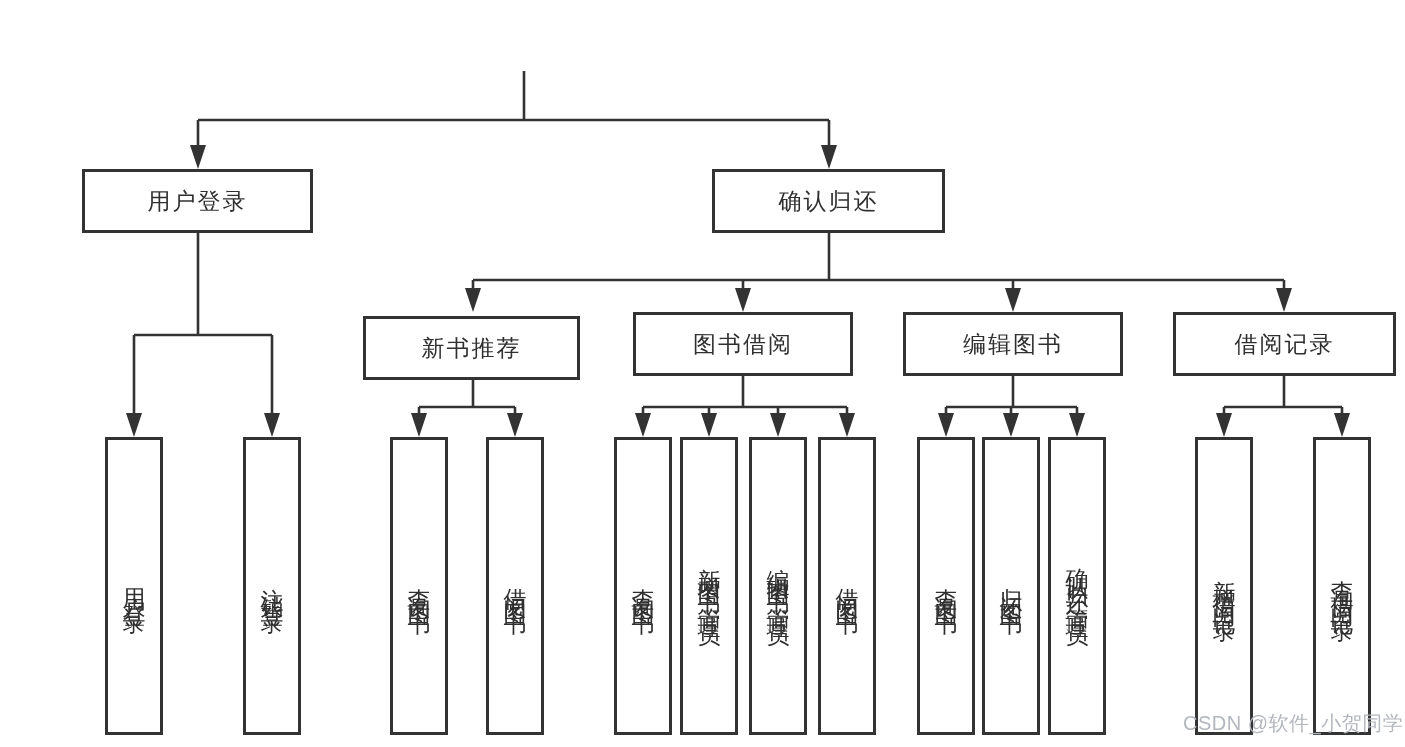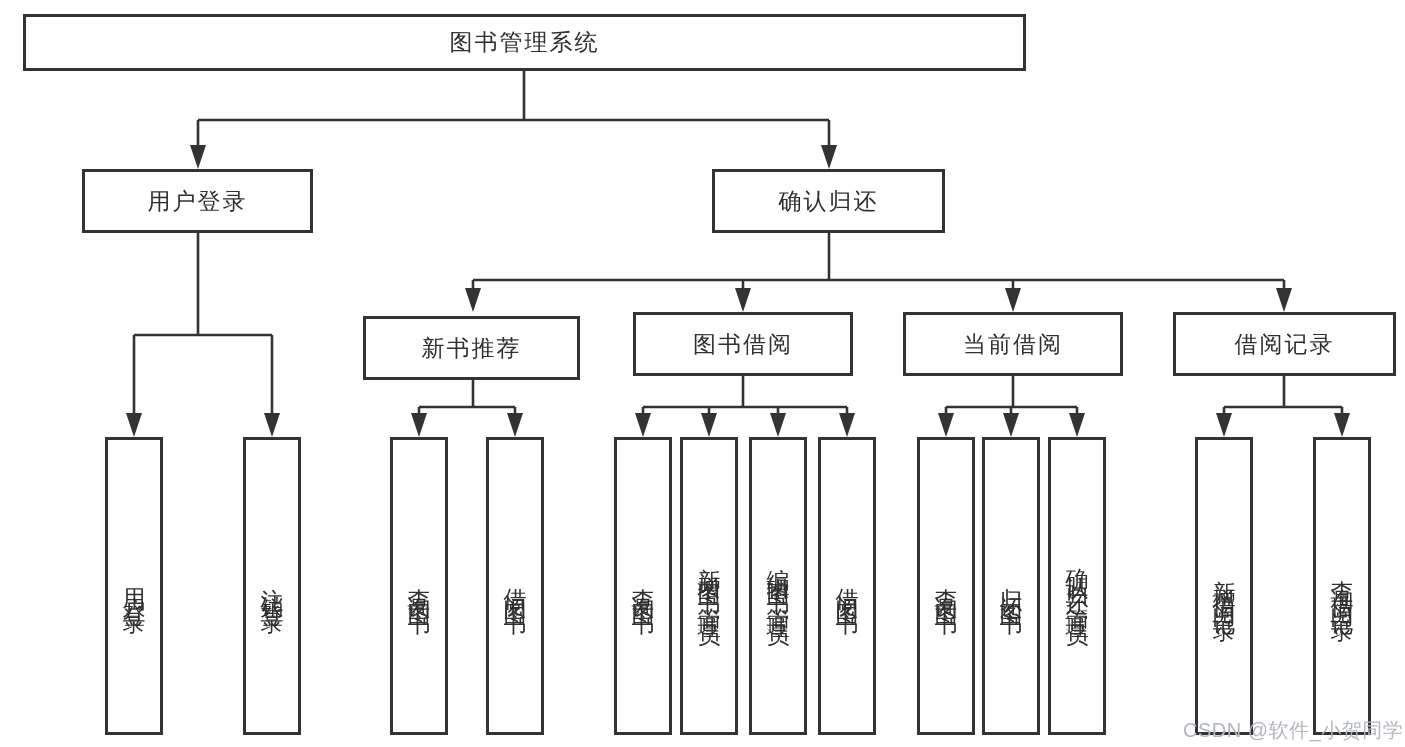--- a/index.html
+++ b/index.html
@@ -50,21 +50,21 @@
   .n-records{left:1173px;top:312px;width:223px;height:64px;}
   .leaf{top:437px;width:58px;height:298px;}
   .l-1{left:105px;} .l-2{left:243px;}
   .l-3{left:390px;} .l-4{left:486px;}
   .l-5{left:614px;} .l-6{left:680px;} .l-7{left:749px;} .l-8{left:818px;}
   .l-9{left:917px;} .l-10{left:982px;} .l-11{left:1048px;}
   .l-12{left:1195px;} .l-13{left:1313px;}
   .watermark{
     position:absolute;left:1183px;top:710px;
     font-size:20px;color:var(--watermark);
-    z-index:2;letter-spacing:0.5px;white-space:nowrap;margin-top:7px;
+    z-index:2;letter-spacing:0.5px;white-space:nowrap;
   }
 </style>
 </head>
 <body>
 
 <div class="stage">
 
   <svg class="connectors" viewBox="0 0 1405 747" xmlns="http://www.w3.org/2000/svg">
     <g>
       <path d="M524 71 V120 M198 120 H829 M198 120 V146 M829 120 V146"></path>
@@ -101,39 +101,36 @@
       <polygon points="1003,413 1019,413 1011,437"></polygon>
       <polygon points="1069,413 1085,413 1077,437"></polygon>
     </g>
     <g>
       <path d="M1284 376 V407 M1224 407 H1342 M1224 407 V414 M1342 407 V414"></path>
       <polygon points="1216,413 1232,413 1224,437"></polygon>
       <polygon points="1334,413 1350,413 1342,437"></polygon>
     </g>
   </svg>
 
-  <div class="node h n-root">
-    <span>图书管理系统</span>
-  </div>
 
   <div class="node h n-user">
     <span>用户登录</span>
   </div>
   <div class="node h n-mgmt">
     <span>确认归还</span>
   </div>
 
   <div class="node h n-recommend">
     <span>新书推荐</span>
   </div>
   <div class="node h n-borrow">
     <span>图书借阅</span>
   </div>
   <div class="node h n-current">
-    <span>当前借阅</span>
+    <span>编辑图书</span>
   </div>
   <div class="node h n-records">
     <span>借阅记录</span>
   </div>
 
   <div class="node leaf l-1">
     <span>用户登录</span>
   </div>
   <div class="node leaf l-2">
     <span>注销登录</span>

